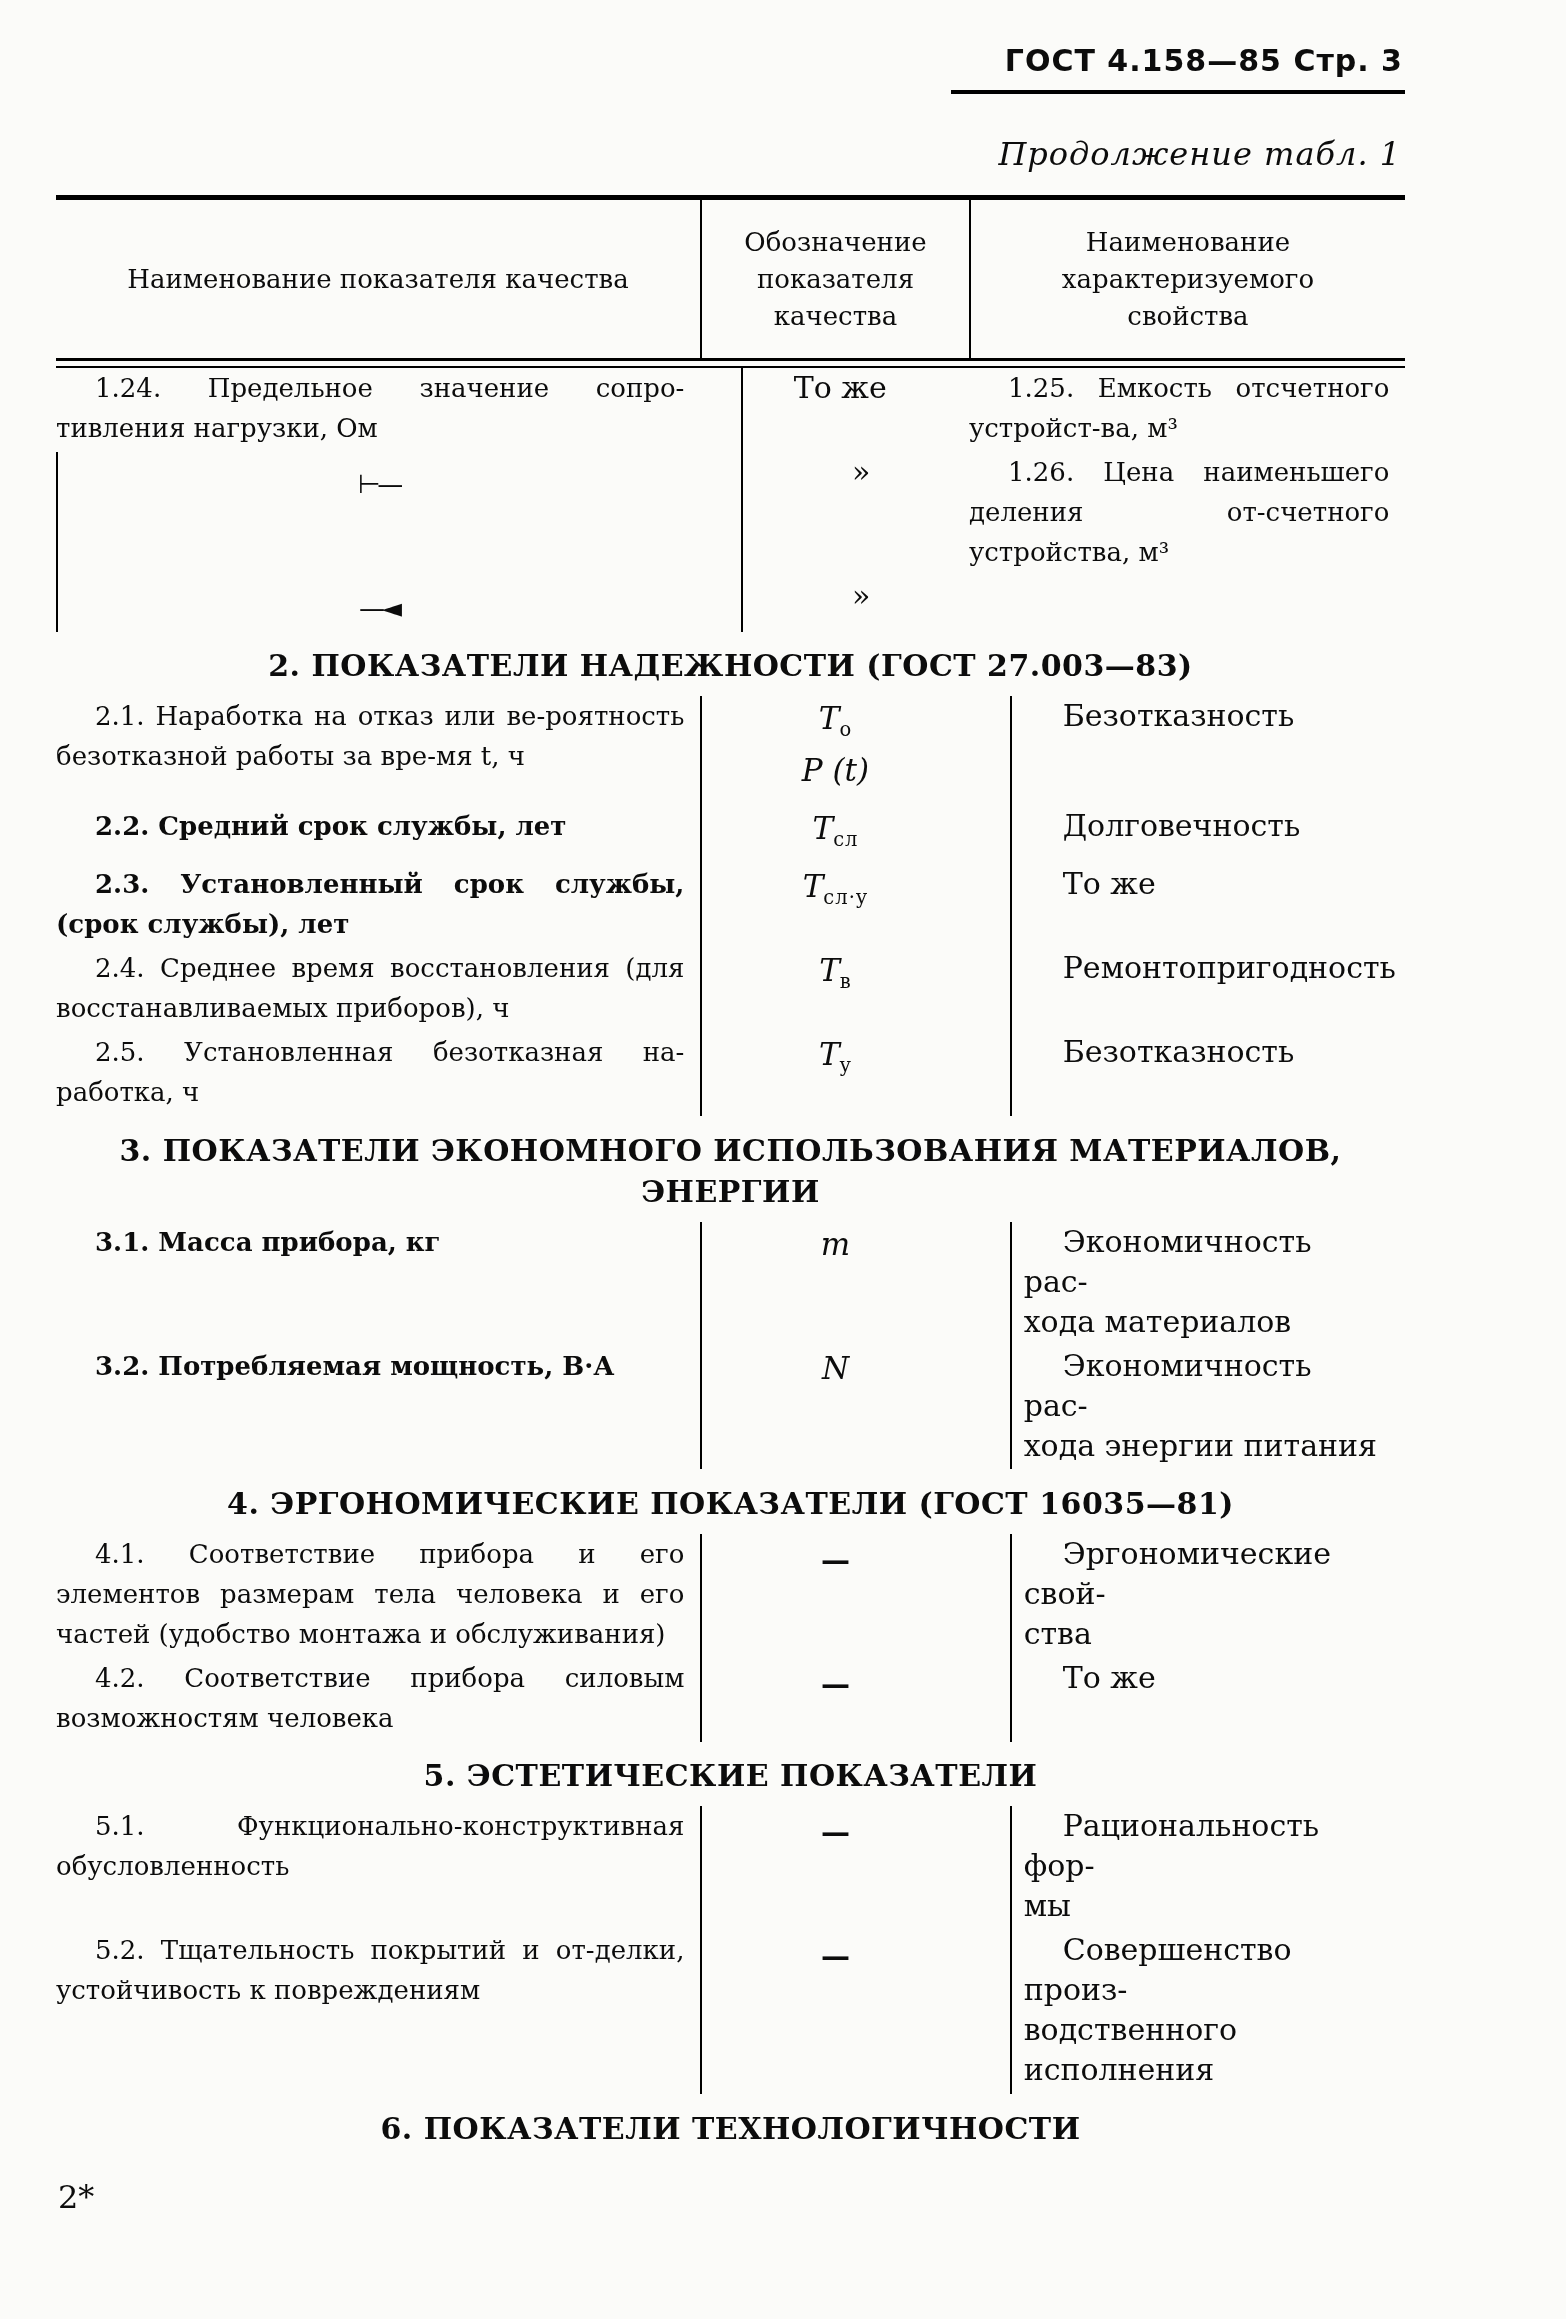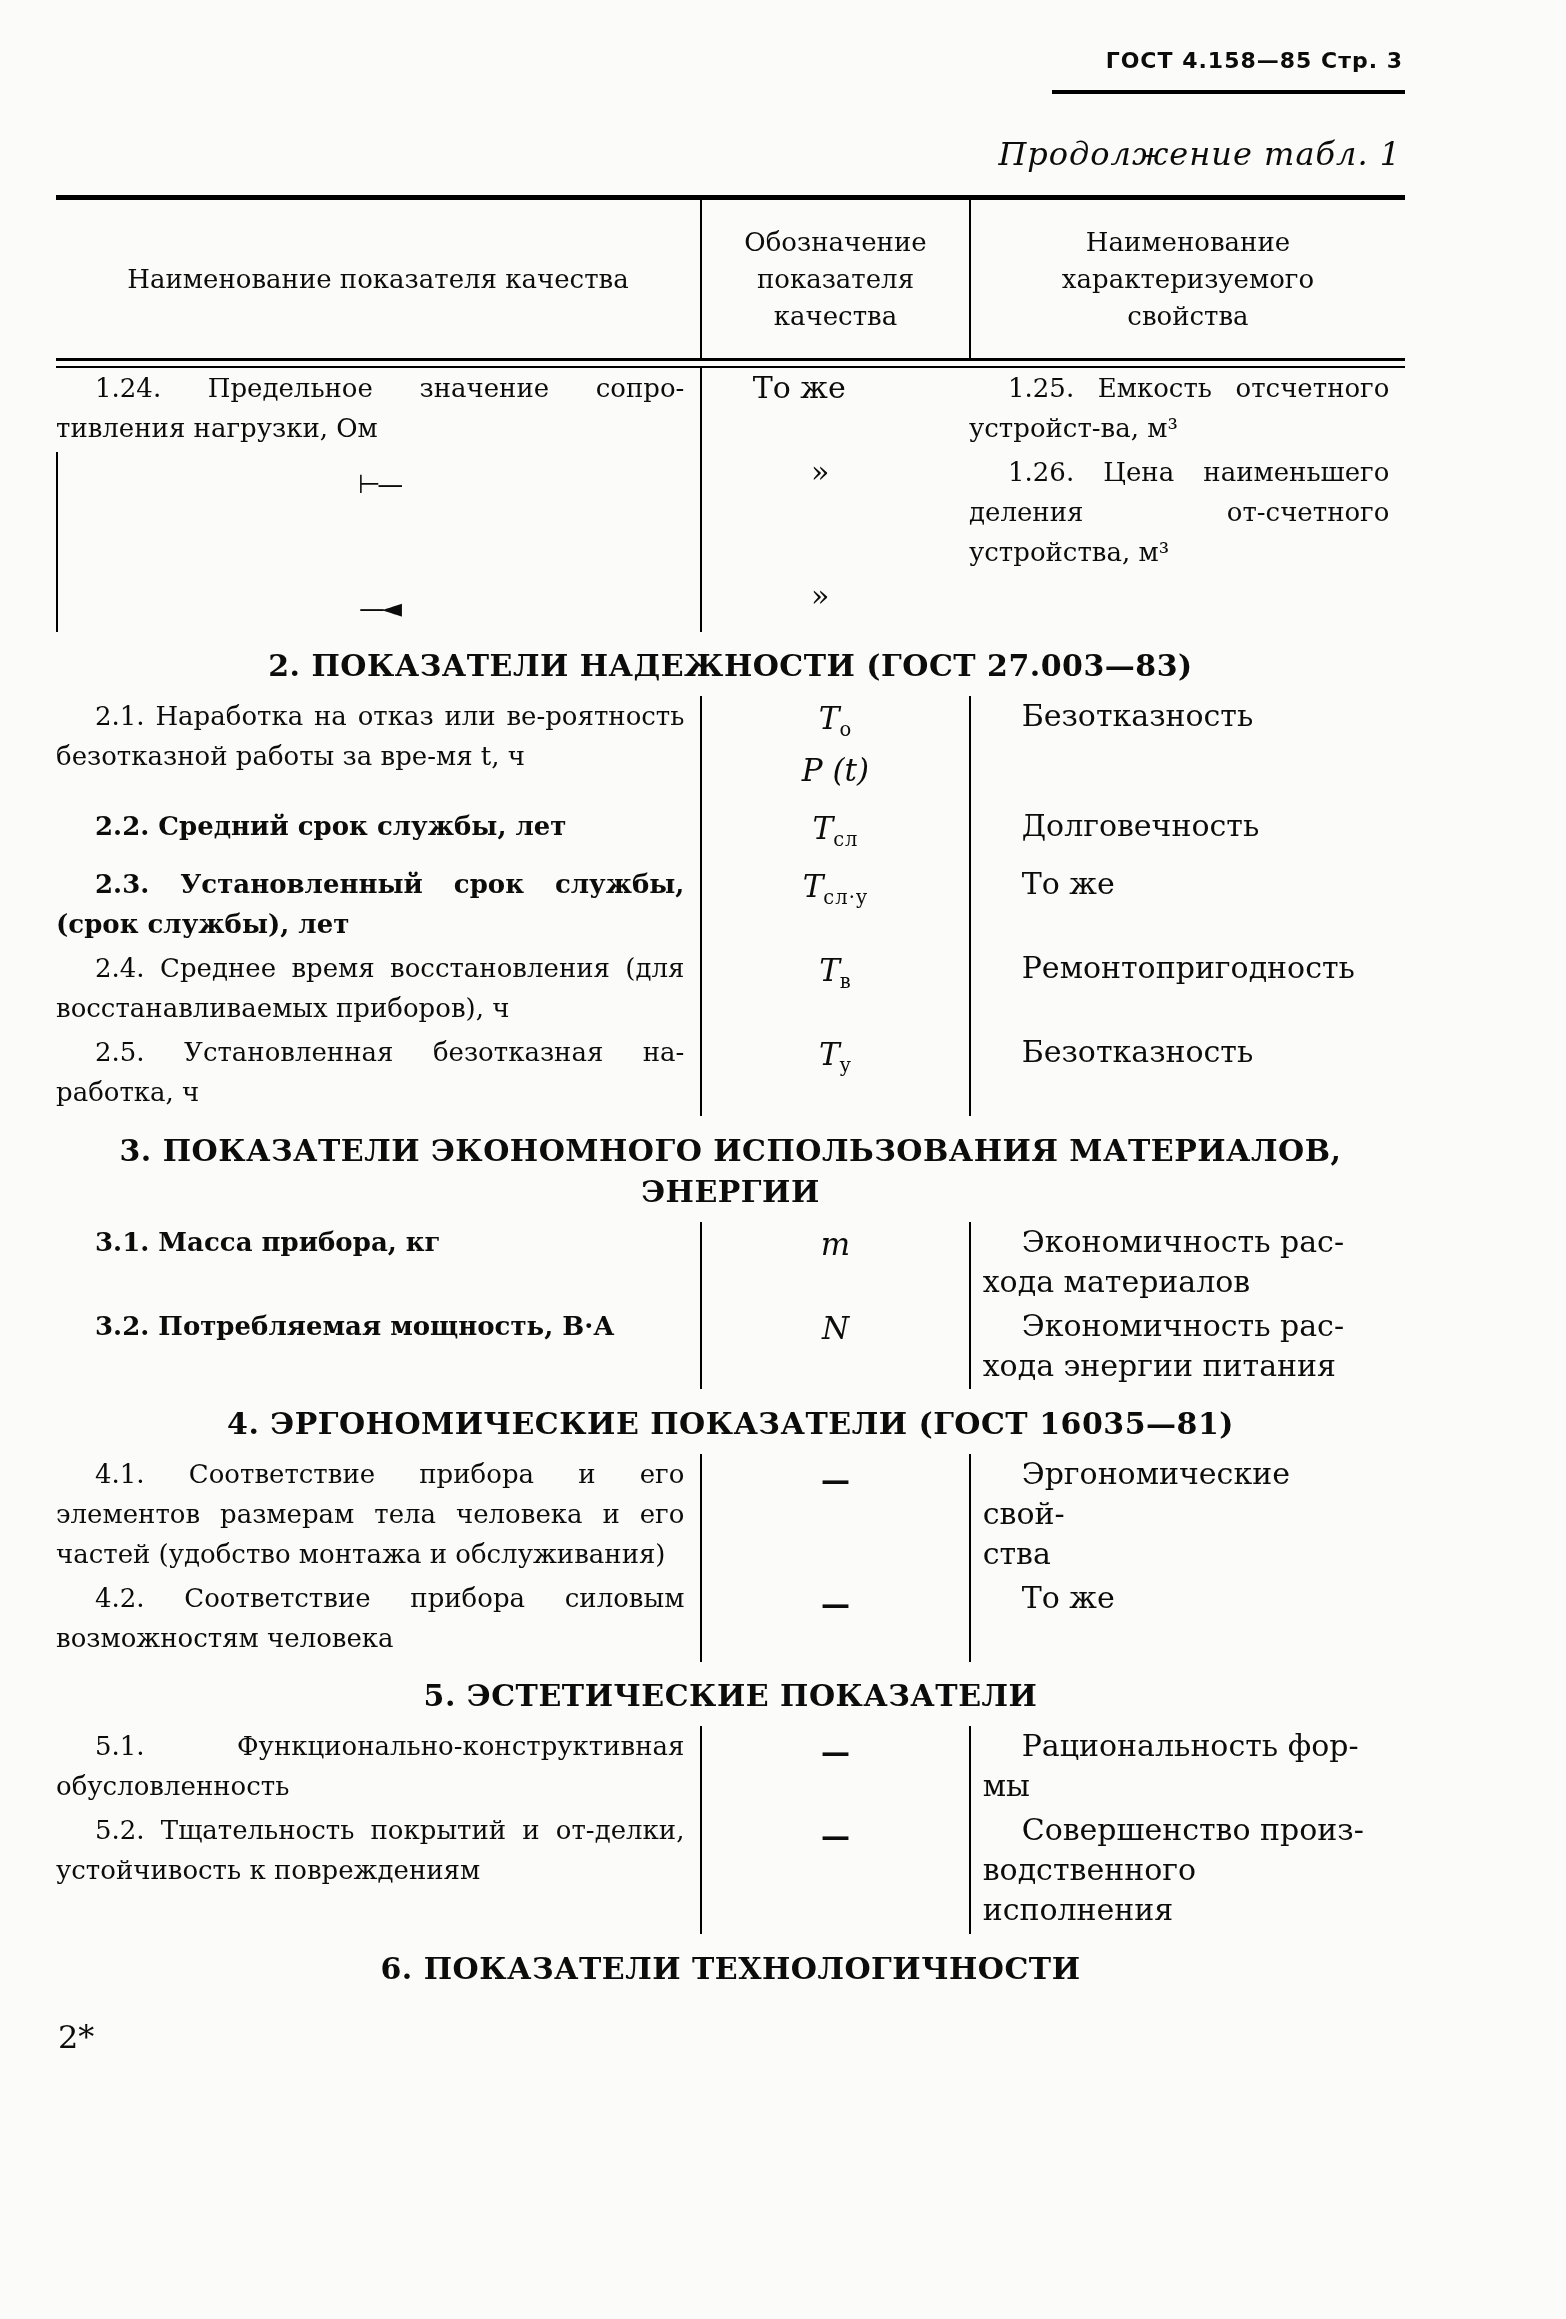--- a/index.html
+++ b/index.html
@@ -9,21 +9,21 @@
     font-family:"DejaVu Serif", serif;
     overflow:hidden;box-sizing:border-box;
   }
   .sheet{padding:41px 162px 0 56px;width:1349px;}
 
   
   .page-head{text-align:right;}
   .gost-num{
     display:inline-block;
     font-family:"DejaVu Sans", sans-serif;
-    font-weight:bold;font-size:22px;line-height:39px;
+    font-weight:bold;font-size:30px;line-height:39px;
     letter-spacing:1px;
     padding:0 2px 9.8px 54px;
     border-bottom:4.9px solid #000;
   }
   .continuation{
     margin-top:39px;text-align:right;
     font-style:italic;font-size:32px;line-height:43px;
     padding-right:3.9px;letter-spacing:1px;
   }
 
@@ -61,21 +61,21 @@
     font-style:normal;font-family:"DejaVu Sans", sans-serif;
     font-size:26px;letter-spacing:-0.12em;padding-top:9.8px;
   }
   .sym.op-dash{
     font-style:normal;font-family:"DejaVu Sans", sans-serif;
     font-weight:bold;font-size:29px;padding-top:3.9px;
   }
   .c3{
     font-size:30px;line-height:40px;
     white-space:pre-line;text-indent:39px;
-    padding:0 24.4px 3.9px 11.7px;box-sizing:border-box;
+    padding:0 24.4px 3.9px 11.7px;box-sizing:border-box;margin-left:41px;
   }
   .c3.ditto{text-indent:0;padding-left:109px;white-space:normal;}
   .sec:last-of-type .c1,
   .sec:last-of-type .c2,
   .sec:last-of-type .c3{padding-bottom:39px;}
 
   .foot-note{margin-top:17.6px;font-size:32px;line-height:43px;padding-left:2px;}
 </style>
 </head>
 <body>

